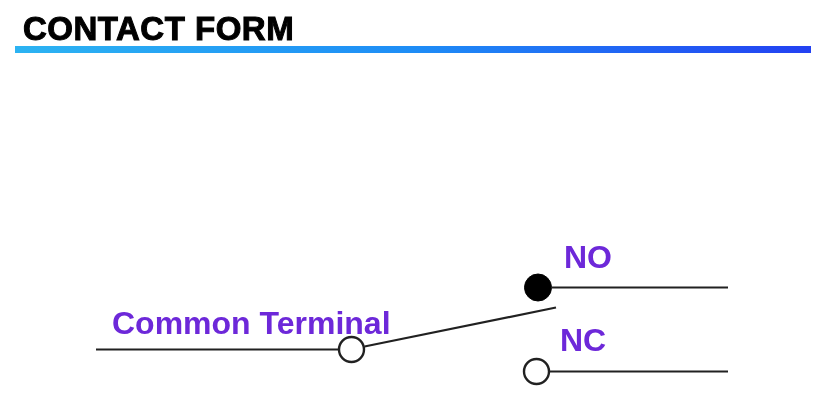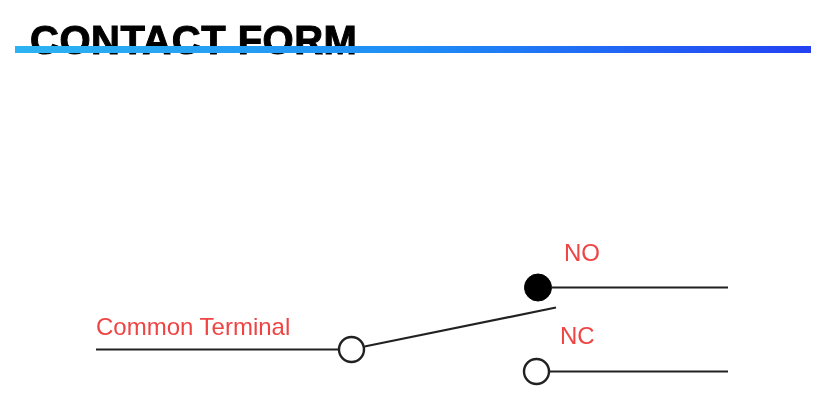--- a/index.html
+++ b/index.html
@@ -12,22 +12,22 @@
     position: relative;
     width: 824px;
     height: 414px;
     background: #ffffff;
     overflow: hidden;
   }
   .section-title {
     position: absolute;
     left: 15px;
     top: 3px;
-    margin: 15px;
-    font-size: 40px;
+    margin: 8px;
+    font-size: 33px;
     line-height: 1.1;
     font-weight: 900;
     letter-spacing: 0.5px;
     color: var(--text, #000000);
     -webkit-text-stroke: 1px var(--text, #000000);
     white-space: nowrap;
   }
   .accent-rule {
     position: absolute;
     left: 15px;
@@ -46,26 +46,27 @@
   .schematic {
     position: absolute;
     left: 0;
     top: 0;
     width: 824px;
     height: 414px;
     display: block;
   }
   .diagram-label {
     position: absolute;
-    font-size: 24px;
+    font-size: 32px;
     line-height: 1;
-    color: #ef4444;
+    color: #6d28d9;
     white-space: nowrap;
+    font-weight: bold;
   }
-  .label-common { left: 96px;  top: 307px; margin-top: 8px; }
+  .label-common { left: 112px;  top: 307px; }
   .label-no     { left: 564px; top: 241px; }
   .label-nc     { left: 560px; top: 324px; }
 </style>
 </head>
 <body>
 
 <div class="page">
 
   <h1 class="section-title">CONTACT FORM</h1>
 

